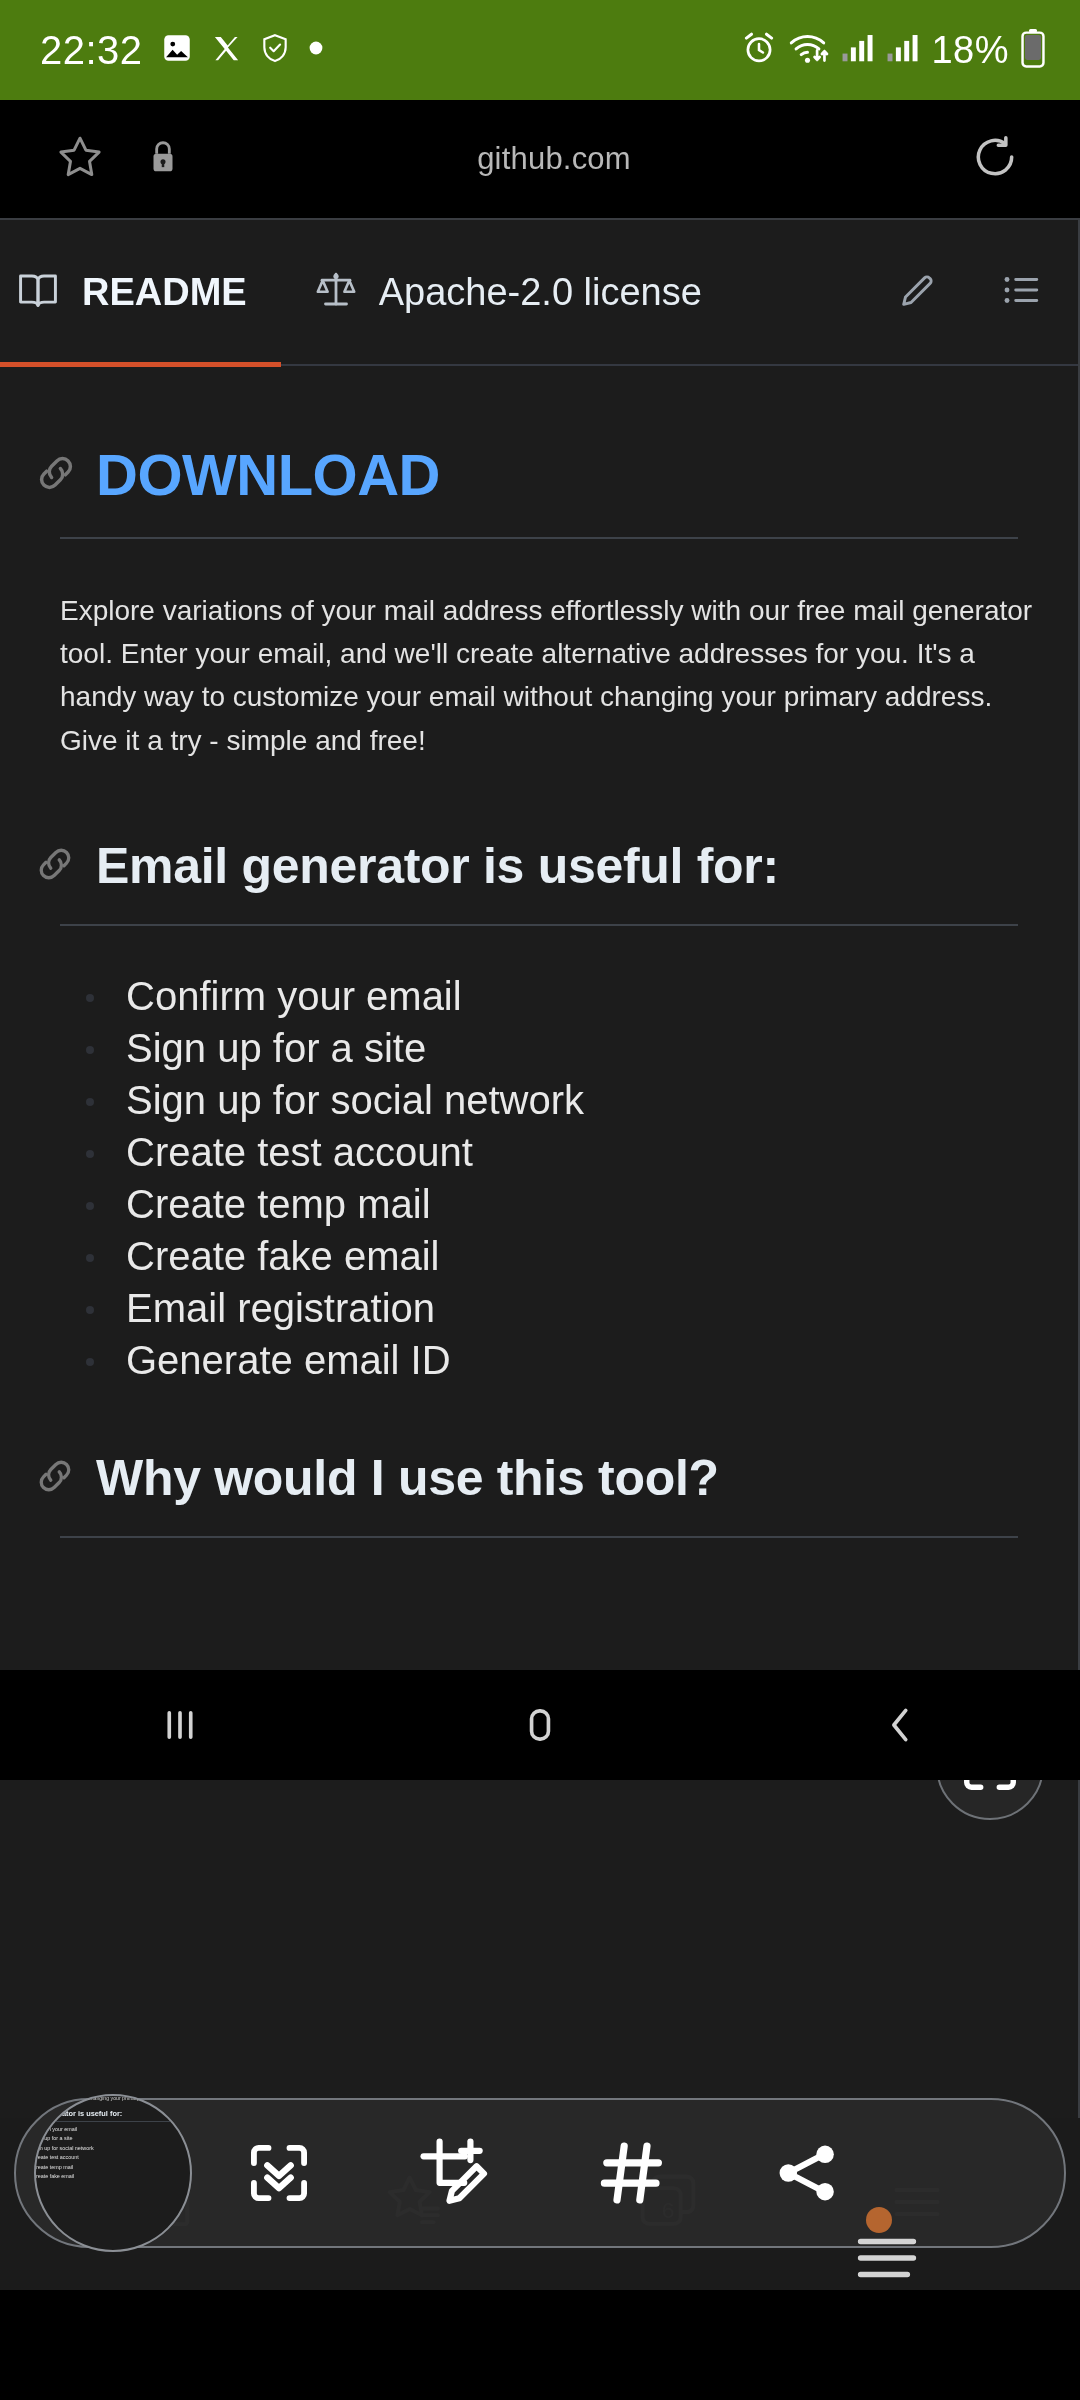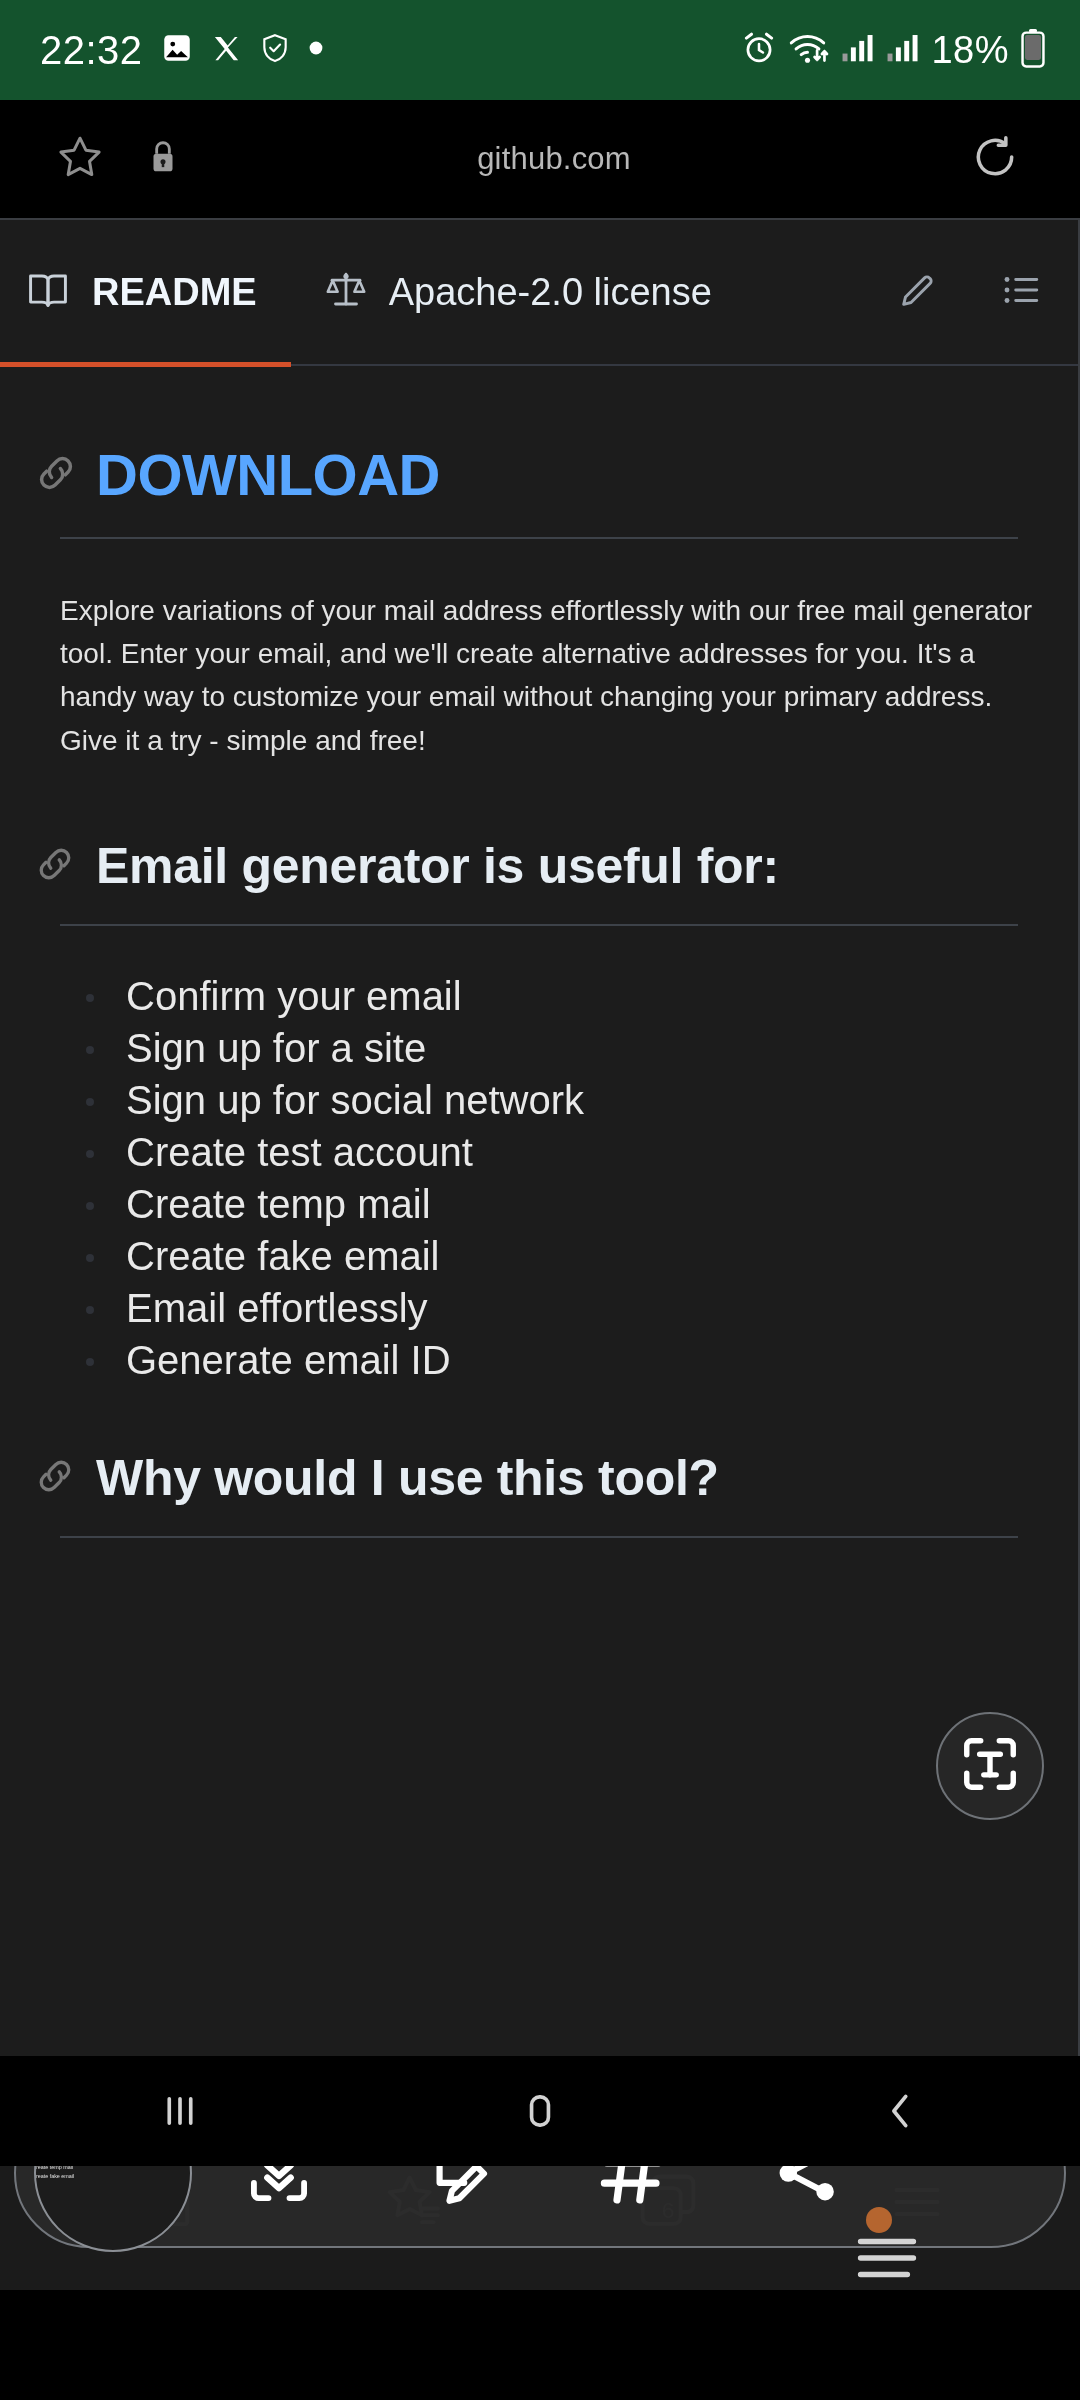--- a/index.html
+++ b/index.html
@@ -2,21 +2,21 @@
 <html><head>
 <meta charset="utf-8">
 <style>
   * { margin:0; padding:0; box-sizing:border-box; }
   html, body {
     width:1080px; height:2400px;
     background:#000;
     font-family:"Liberation Sans", sans-serif;
     overflow:hidden;
   }
-  .screen { position:relative; width:1080px; height:2166px; background:#14532d; }
+  .screen { position:relative; width:1080px; height:1780px; background:#4d7c0f; }
 
   
   .statusbar {
     position:absolute; top:0; left:0; width:1080px; height:100px;
     display:flex; align-items:center; justify-content:space-between;
     padding:0 34px 0 40px; color:#fff;
   }
   .sb-left { display:flex; align-items:center; gap:17px; }
   .sb-clock { font-size:40px; letter-spacing:.5px; color:#fff; }
   .sb-right { display:flex; align-items:center; gap:11px; }
@@ -43,21 +43,21 @@
 
   
   .filetabs {
     position:relative; height:146px; display:flex; align-items:center;
     border-bottom:2px solid #343841; background:#1c1c1c;
   }
   .ftab {
     display:flex; align-items:center; gap:22px; height:146px;
     padding:0 34px; position:relative;
   }
-  .ftab:first-child { padding-left:26px; }
+  .ftab:first-child { padding-left:16px; }
   .ftab-label { font-size:38px; color:#e6edf3; }
   .ftab.active .ftab-label { font-weight:bold; color:#f0f6fc; }
   .ftab.active::after {
     content:""; position:absolute; left:0; right:0; bottom:-2px;
     height:5px; background:#d4502a;
   }
   .ftab-spacer { flex:1; }
   .ftab-action { padding:0 30px; display:flex; align-items:center; }
   .ftab-action:last-child { padding-right:36px; }
 
@@ -346,21 +346,21 @@
         </div>
         <div class="hrule"></div>
 
         <ul class="bullets">
           <li>Confirm your email</li>
           <li>Sign up for a site</li>
           <li>Sign up for social network</li>
           <li>Create test account</li>
           <li>Create temp mail</li>
           <li>Create fake email</li>
-          <li>Email effortlessly</li>
+          <li>Email registration</li>
           <li>Generate email ID</li>
         </ul>
       </div>
 
       <div class="sec-why">
         <div class="h-wrap">
           <span class="anchor-icon">
             <svg width="42" height="42" viewBox="0 0 24 24">
               <path d="M9.6 14.4a4.3 4.3 0 0 1 0-6.1l2.9-2.9a4.3 4.3 0 0 1 6.1 6.1l-1.5 1.5" fill="none" stroke="#9a9a9a" stroke-width="1.9" stroke-linecap="round"></path>
               <path d="M14.4 9.6a4.3 4.3 0 0 1 0 6.1l-2.9 2.9a4.3 4.3 0 0 1-6.1-6.1l1.5-1.5" fill="none" stroke="#9a9a9a" stroke-width="1.9" stroke-linecap="round"></path>

